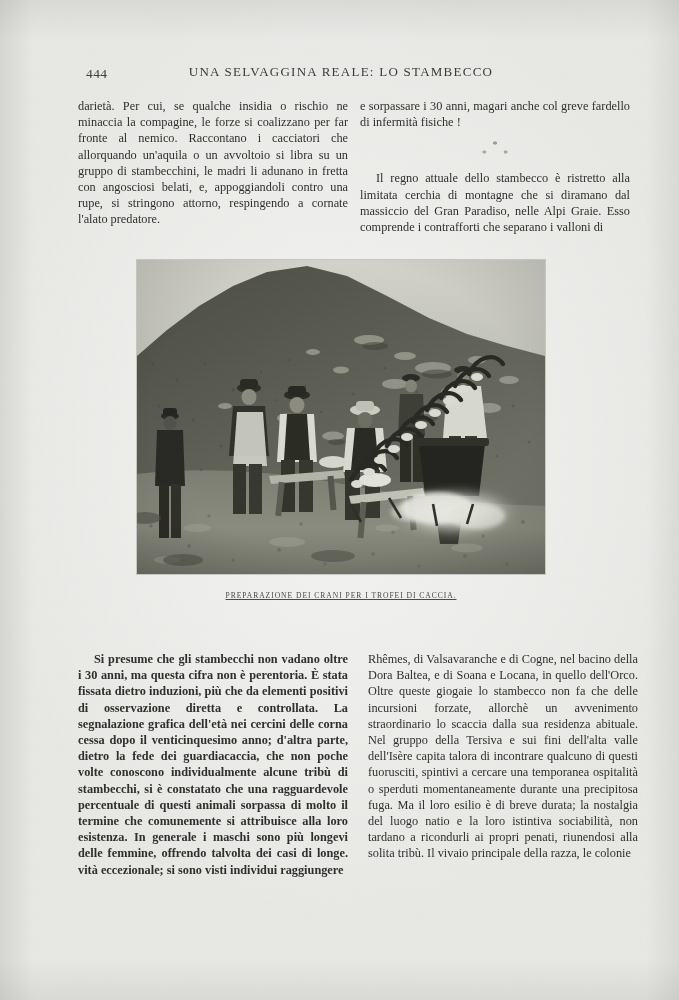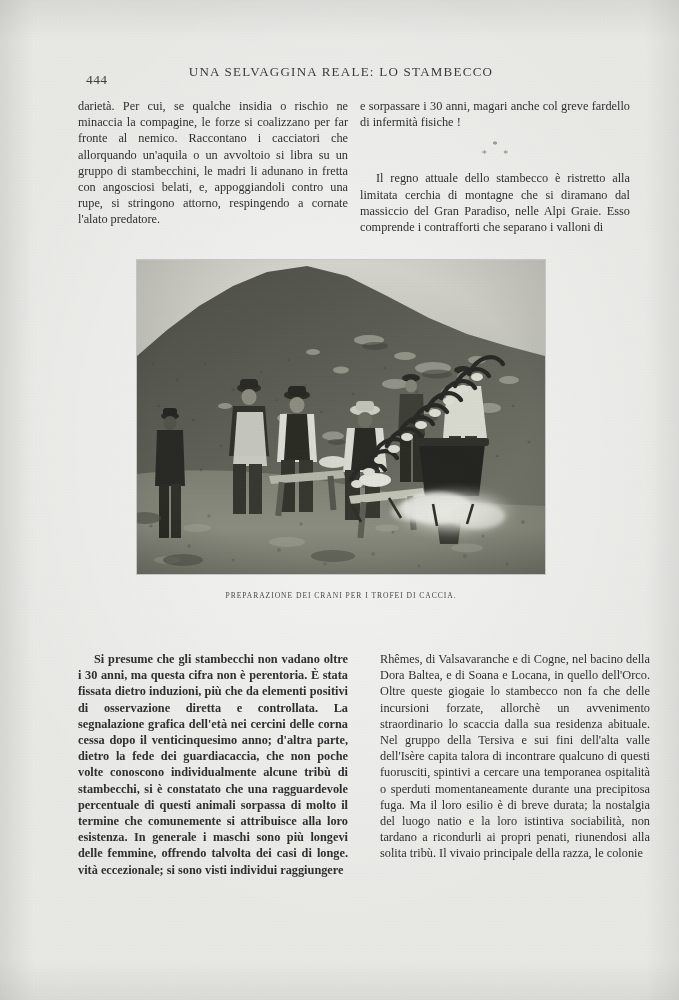--- a/index.html
+++ b/index.html
@@ -41,21 +41,21 @@
     position: absolute;
     top: 64px;
     left: 86px;
     width: 510px;
     height: 18px;
     color: #3b3b3b;
   }
   .folio {
     position: absolute;
     left: 0;
-    top: 8px;
+    top: 2px;
     font-size: 13.5px;
     letter-spacing: 0.4px;
     color: #3f3f3f;
     text-align: center;
   }
   .runtitle {
     position: absolute;
     left: 0;
     top: 0;
     width: 510px;
@@ -78,21 +78,21 @@
     margin: 0;
     text-align: justify;
   }
   .col p.indent {
     text-indent: 16px;
   }
 
   #col-top-left  { left: 78px;  top: 98px;  width: 270px; }
   #col-top-right { left: 360px; top: 98px;  width: 270px; }
   #col-bot-left  { left: 78px;  top: 651px; width: 270px; font-weight: bold; }
-  #col-bot-right { left: 380px; top: 651px; width: 270px; }
+  #col-bot-right { left: 368px; top: 651px; width: 270px; }
 
   
   .asterism {
     height: 30px;
     margin: 6px 0 4px 0;
     position: relative;
     text-align: center;
     color: #6b6b6b;
     font-size: 10px;
     line-height: 1;
@@ -132,20 +132,21 @@
 
   .figcaption {
     position: absolute;
     left: 137px;
     top: 591px;
     width: 408px;
     text-align: center;
     font-size: 7.6px;
     letter-spacing: 0.95px;
     color: #4a4a4a;
+    text-decoration: underline;
   }
 
   
   .photo-grain {
     position: absolute;
     inset: 0;
     pointer-events: none;
     opacity: 0.5;
     background-image:
       repeating-linear-gradient(0deg,  rgba(255,255,255,0.09) 0px, rgba(0,0,0,0.10) 1px, rgba(255,255,255,0.05) 2px),

